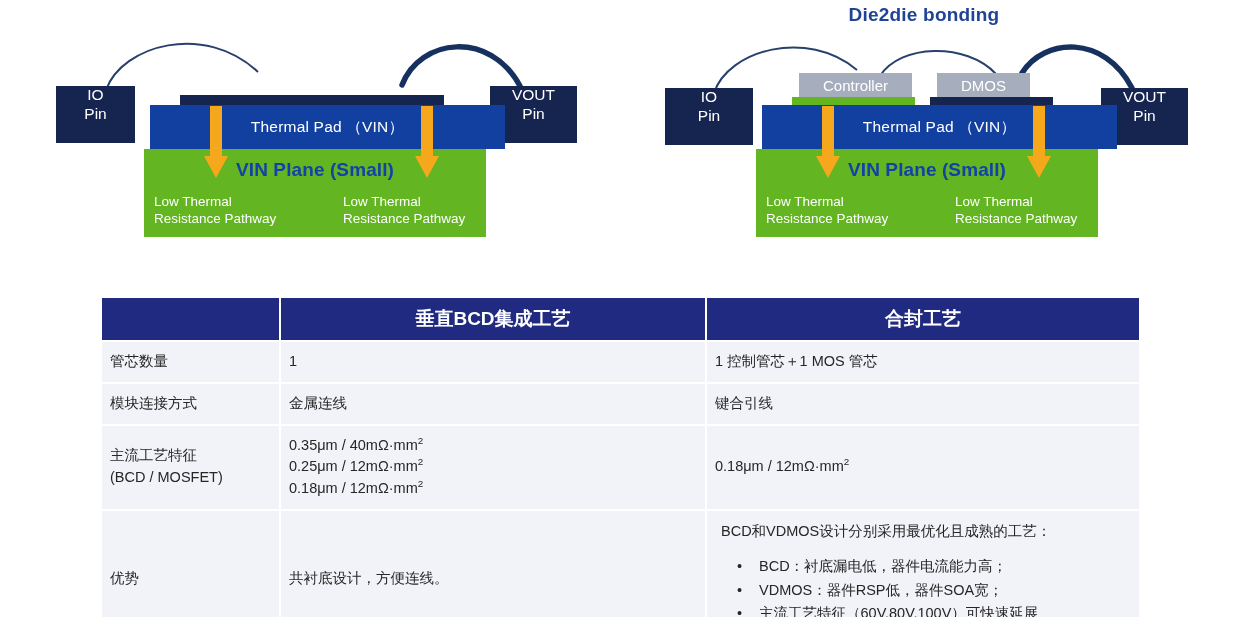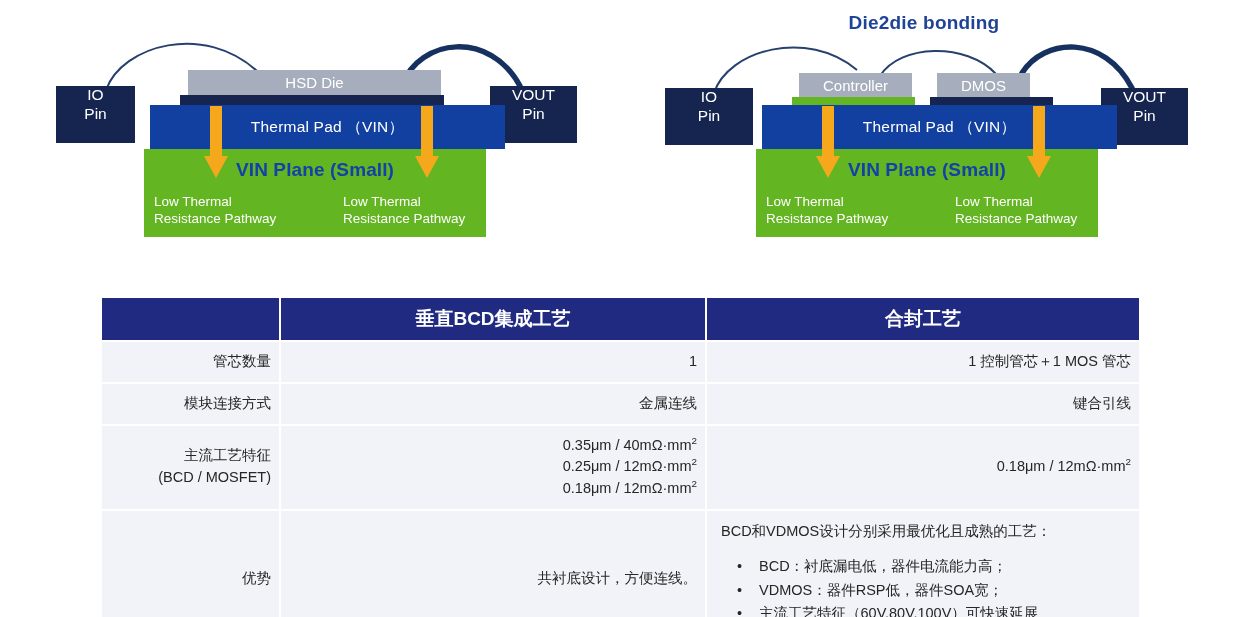--- a/index.html
+++ b/index.html
@@ -19,21 +19,21 @@
   .diagram {
     position: absolute;
     top: 0;
   }
   .diagram.left  { left: 0;   width: 620px; height: 265px; }
   .diagram.right { left: 614px; width: 620px; height: 265px; }
 
   .d2d-title {
     position: absolute;
     left: 0; right: 0;
-    top: 12px;
+    top: 4px;
     text-align: center;
     font-size: 19px;
     font-weight: bold;
     color: #1f4396;
     letter-spacing: 0.2px;
   }
 
   .pin-box {
     position: absolute;
     background: #16254f;
@@ -118,21 +118,21 @@
     height: 42px;
     padding: 0 6px;
     text-align: center;
     vertical-align: middle;
   }
   .cmp-table th.blank { background: #1f2a80; }
   .cmp-table td {
     background: #f1f3f8;
     color: #262626;
     font-size: 14.5px;
-    text-align: right;
+    text-align: left;
     vertical-align: middle;
     padding: 9px 8px;
     line-height: 1.5;
   }
   .cmp-table td.label-cell { font-size: 14.5px; }
   .cmp-table .multi { white-space: pre-line; }
   .cmp-table td.left-al {
     text-align: left;
     padding-left: 14px;
   }
@@ -160,23 +160,20 @@
   <div class="pin-box" style="left:56px; top:86px; width:79px; height:57px;">
     <span>IO</span>
     <span>Pin</span>
   </div>
 
   <div class="pin-box" style="left:490px; top:86px; width:87px; height:57px;">
     <span>VOUT</span>
     <span>Pin</span>
   </div>
 
-  <div class="die" style="left:188px; top:70px; width:253px; height:25px;">
-    <span>HSD Die</span>
-  </div>
 
   <div class="attach-dark" style="left:180px; top:95px; width:264px; height:10px;"></div>
 
   <div class="thermal-pad" style="left:150px; top:105px; width:355px; height:44px;">
     <span>Thermal Pad （VIN）</span>
   </div>
 
   <div class="vin-plane" style="left:144px; top:149px; width:342px; height:88px;">
     <div class="vin-plane-label">VIN Plane (Small)</div>
     <div class="pathway-label" style="left:10px; top:45px;">Low Thermal

